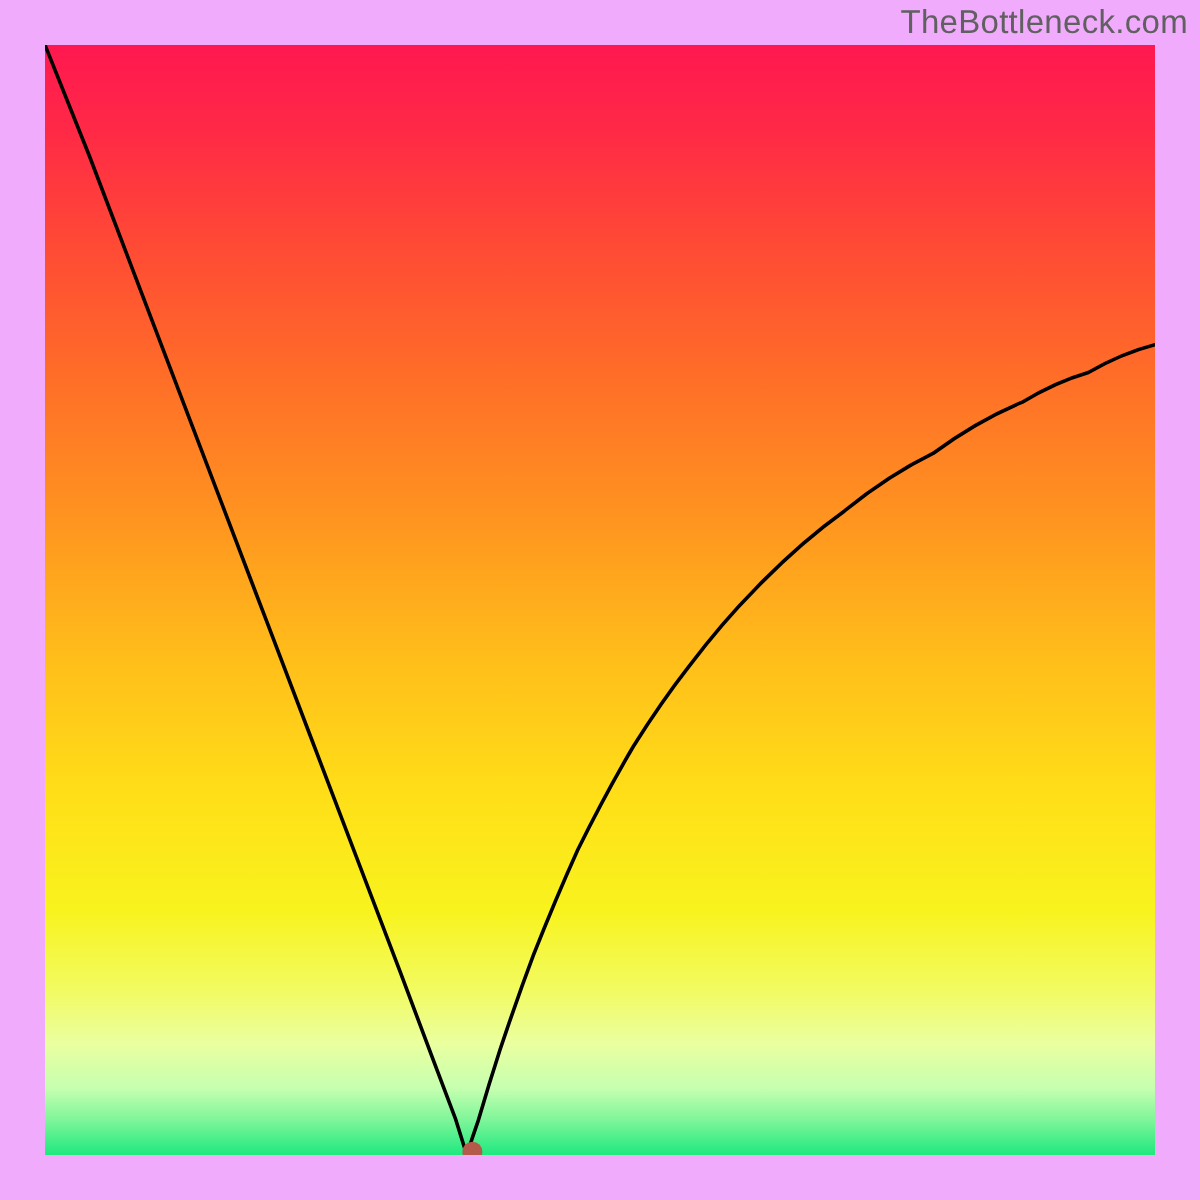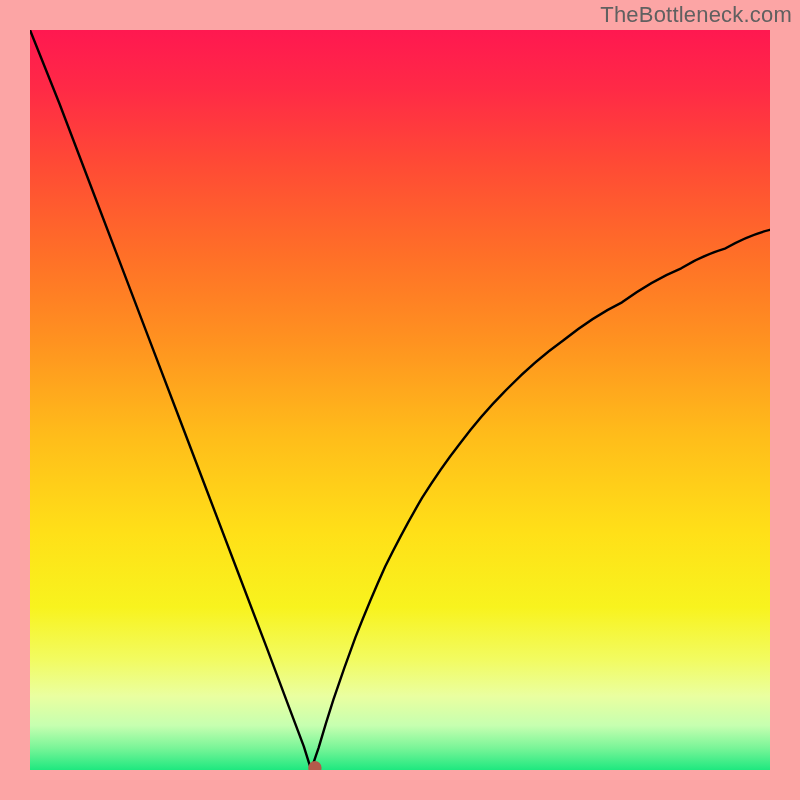--- a/index.html
+++ b/index.html
@@ -7,21 +7,21 @@
     padding: 0;
     width: 800px;
     height: 800px;
     background: #000;
     font-family: Arial, Helvetica, sans-serif;
   }
   .outer {
     position: relative;
     width: 800px;
     height: 800px;
-    background: #fca5a5;
+    background: #f0abfc;
   }
   .watermark {
     position: absolute;
     top: 2px;
     right: 8px;
     color: #606060;
     font-size: 22px;
     font-weight: 500;
     letter-spacing: 0.2px;
     z-index: 5;

